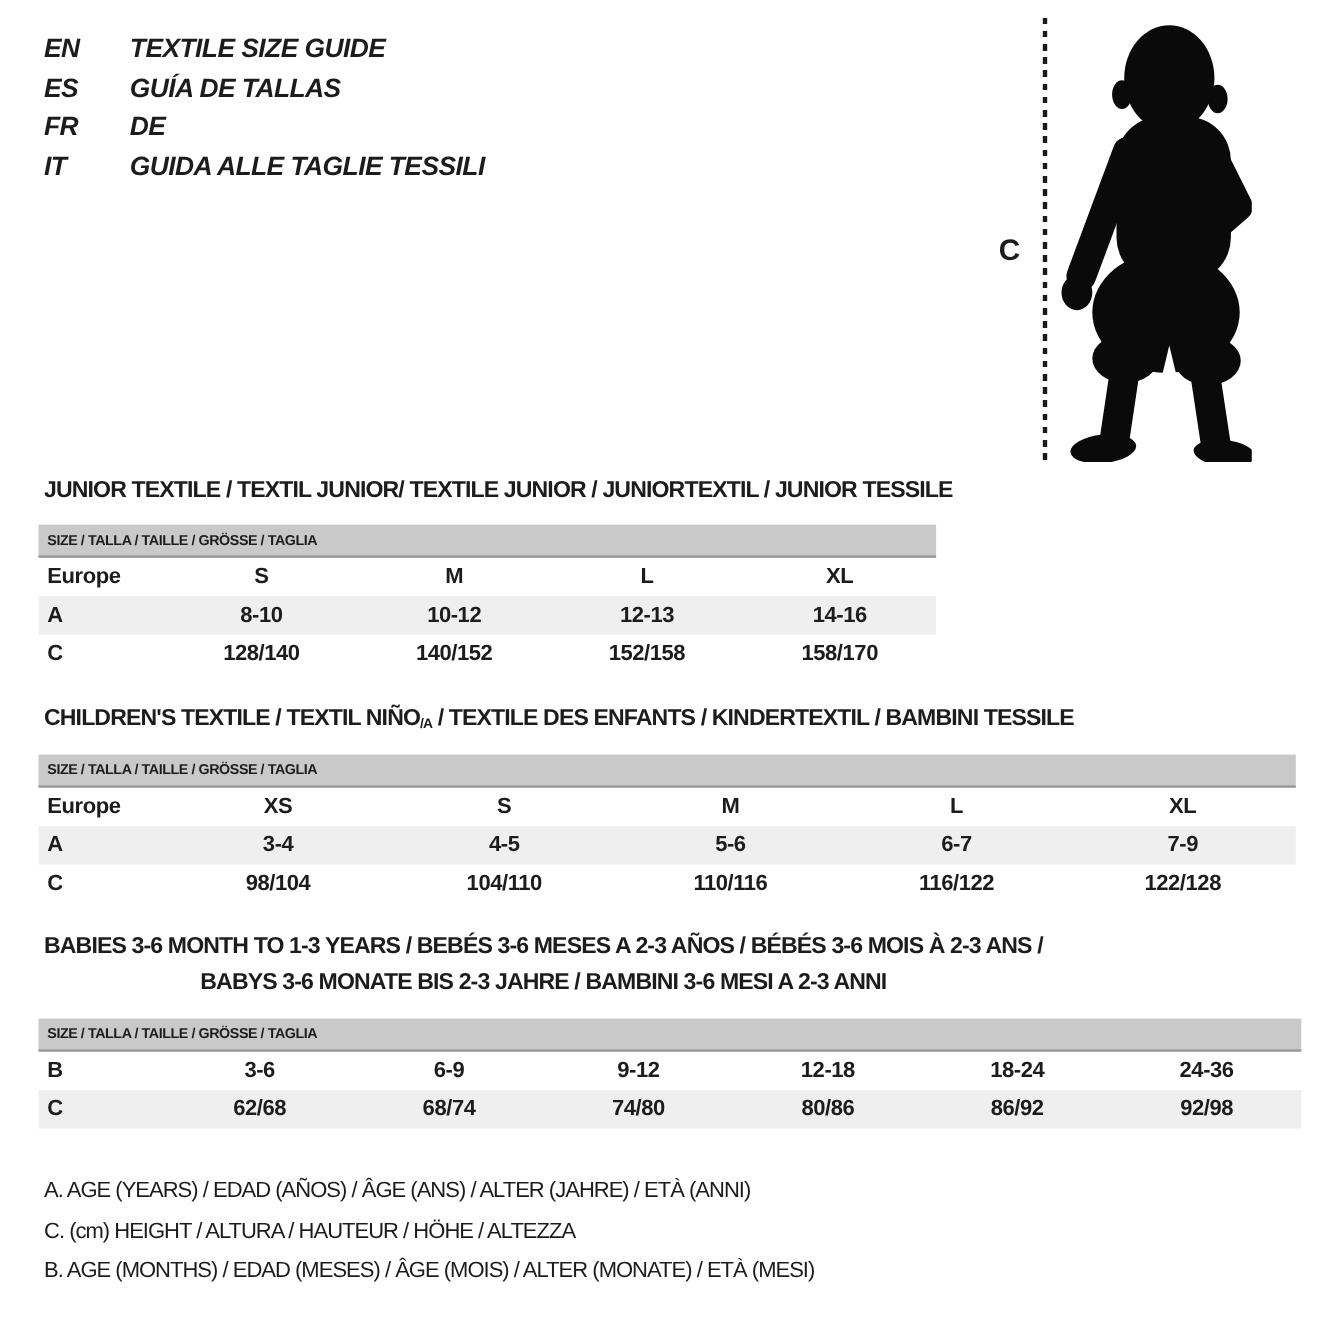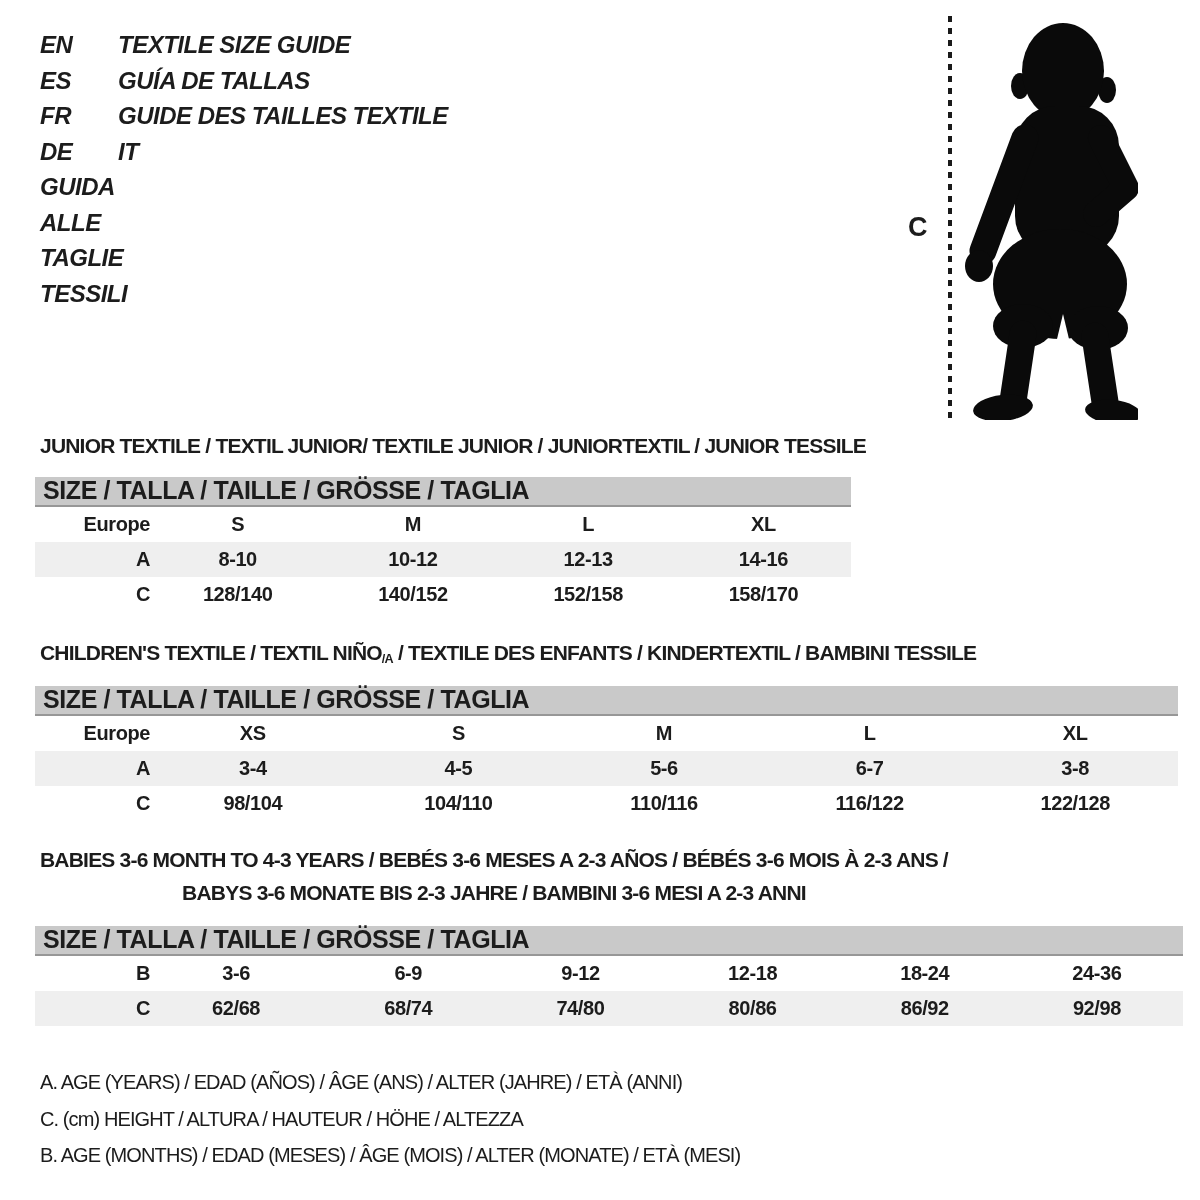--- a/index.html
+++ b/index.html
@@ -31,46 +31,45 @@
   }
   .sec-title sub{font-size:0.6em;vertical-align:-0.25em;}
   
   .size-table{
     position:absolute;
     font-size:20px;font-weight:bold;letter-spacing:-0.4px;
   }
   .thead{
     box-sizing:border-box;height:30px;line-height:27px;
     background:#c9c9c9;border-bottom:2px solid #979797;
-    padding-left:8px;font-size:25px;
+    padding-left:8px;font-size:13px;
   }
   .trow{
     display:grid;grid-template-columns:115px repeat(var(--cols),1fr);
     align-items:center;height:35px;
   }
   .size-table > .trow:nth-child(2n+3){background:#efefef;}
-  .trow .rlabel{padding-left:8px;text-align:right;}
+  .trow .rlabel{padding-left:8px;text-align:left;}
   .trow .cell{text-align:center;}
   
   .legend{
     position:absolute;left:40px;top:1064px;
     font-size:20px;font-weight:normal;letter-spacing:-0.9px;line-height:36.5px;
     white-space:nowrap;
   }
 </style>
 </head>
 <body>
 
 <div class="lang-block">
   <span>EN</span>
   <span>TEXTILE SIZE GUIDE</span>
   <span>ES</span>
   <span>GUÍA DE TALLAS</span>
   <span>FR</span>
-  <span>GUIDE DES TAILLES TEXTILE</span>
   <span>DE</span>
   <span>IT</span>
   <span>GUIDA ALLE TAGLIE TESSILI</span>
 </div>
 
 <div class="measure-line"></div>
 <div class="figure-label">C</div>
 
 <svg class="toddler" width="175" height="404" viewBox="0 0 175 404">
   <g fill="#0a0a0a" stroke="none">
@@ -141,34 +140,34 @@
     <div class="cell">M</div>
     <div class="cell">L</div>
     <div class="cell">XL</div>
   </div>
   <div class="trow">
     <div class="rlabel">A</div>
     <div class="cell">3-4</div>
     <div class="cell">4-5</div>
     <div class="cell">5-6</div>
     <div class="cell">6-7</div>
-    <div class="cell">3-8</div>
+    <div class="cell">7-9</div>
   </div>
   <div class="trow">
     <div class="rlabel">C</div>
     <div class="cell">98/104</div>
     <div class="cell">104/110</div>
     <div class="cell">110/116</div>
     <div class="cell">116/122</div>
     <div class="cell">122/128</div>
   </div>
 </div>
 
 <div class="sec-title" style="top:843px;line-height:33px">
-  <span style="display:block">BABIES 3-6 MONTH TO 4-3 YEARS / BEBÉS 3-6 MESES A 2-3 AÑOS / BÉBÉS 3-6 MOIS À 2-3 ANS /</span>
+  <span style="display:block">BABIES 3-6 MONTH TO 1-3 YEARS / BEBÉS 3-6 MESES A 2-3 AÑOS / BÉBÉS 3-6 MOIS À 2-3 ANS /</span>
   <span style="display:block">BABYS 3-6 MONATE BIS 2-3 JAHRE / BAMBINI 3-6 MESI A 2-3 ANNI</span>
 </div>
 
 <div class="size-table" style="--cols:6;left:35px;top:926px;width:1148px">
   <div class="thead">SIZE / TALLA / TAILLE / GRÖSSE / TAGLIA</div>
   <div class="trow">
     <div class="rlabel">B</div>
     <div class="cell">3-6</div>
     <div class="cell">6-9</div>
     <div class="cell">9-12</div>

